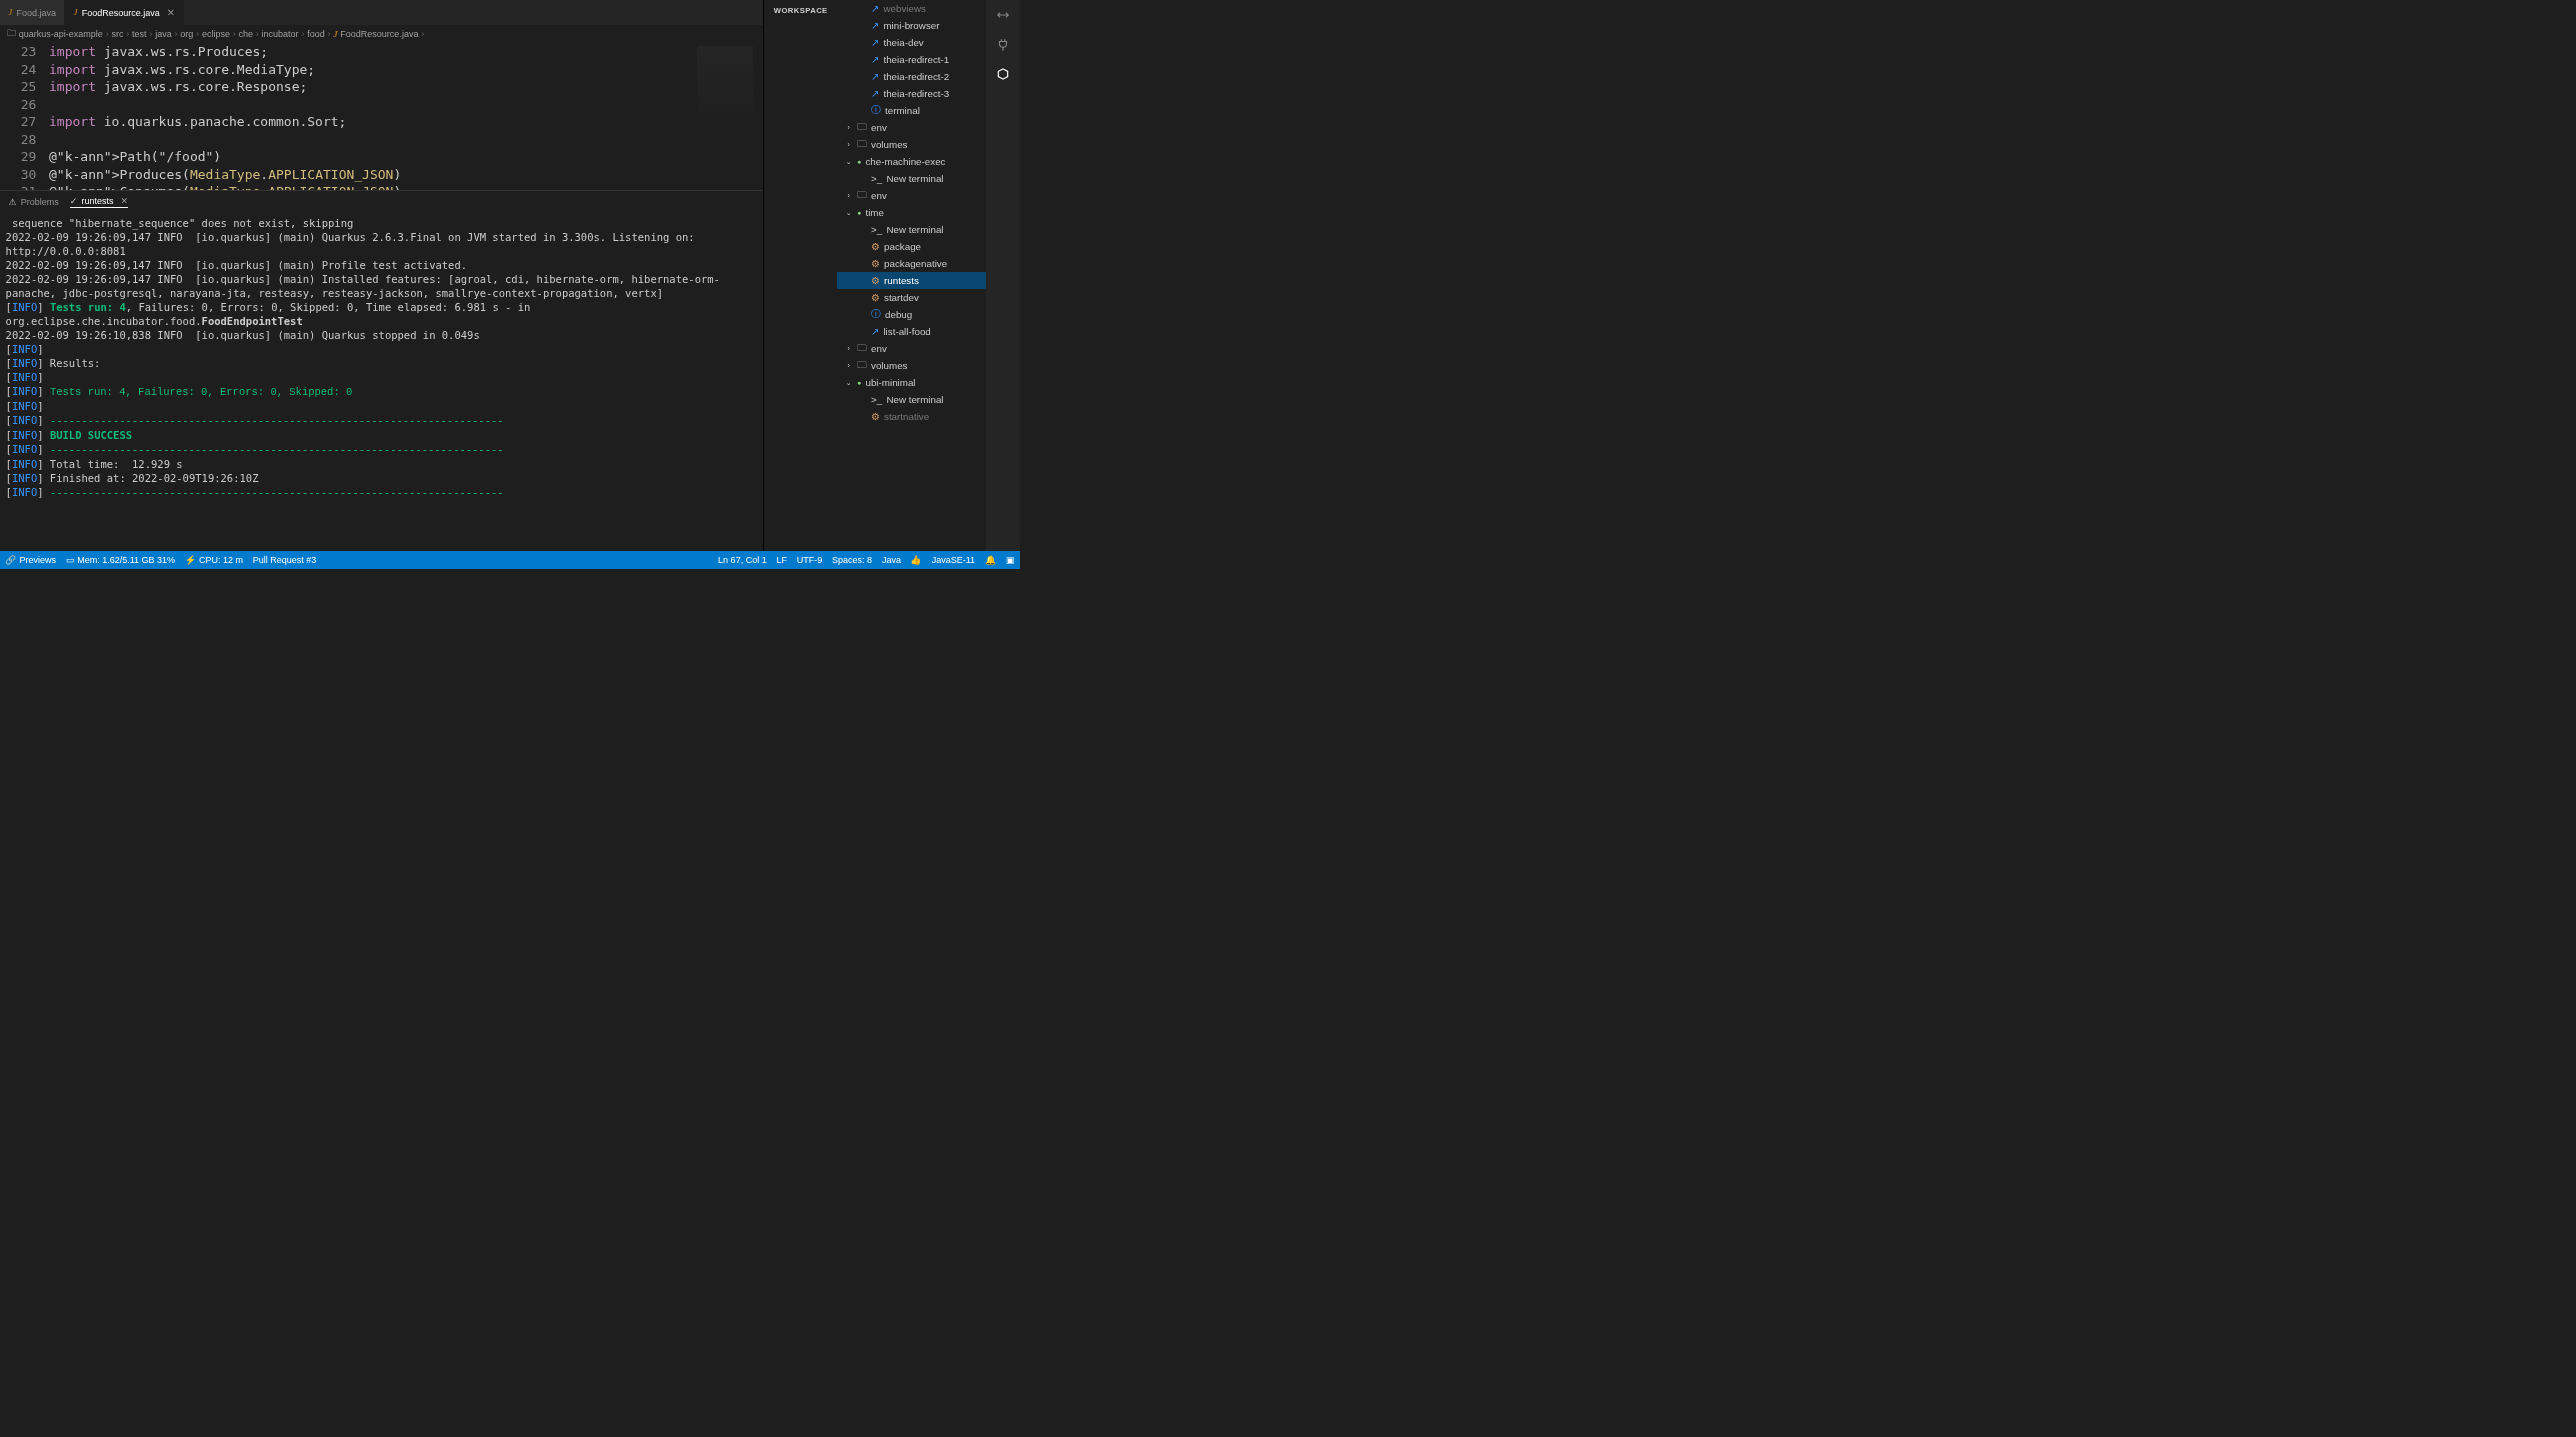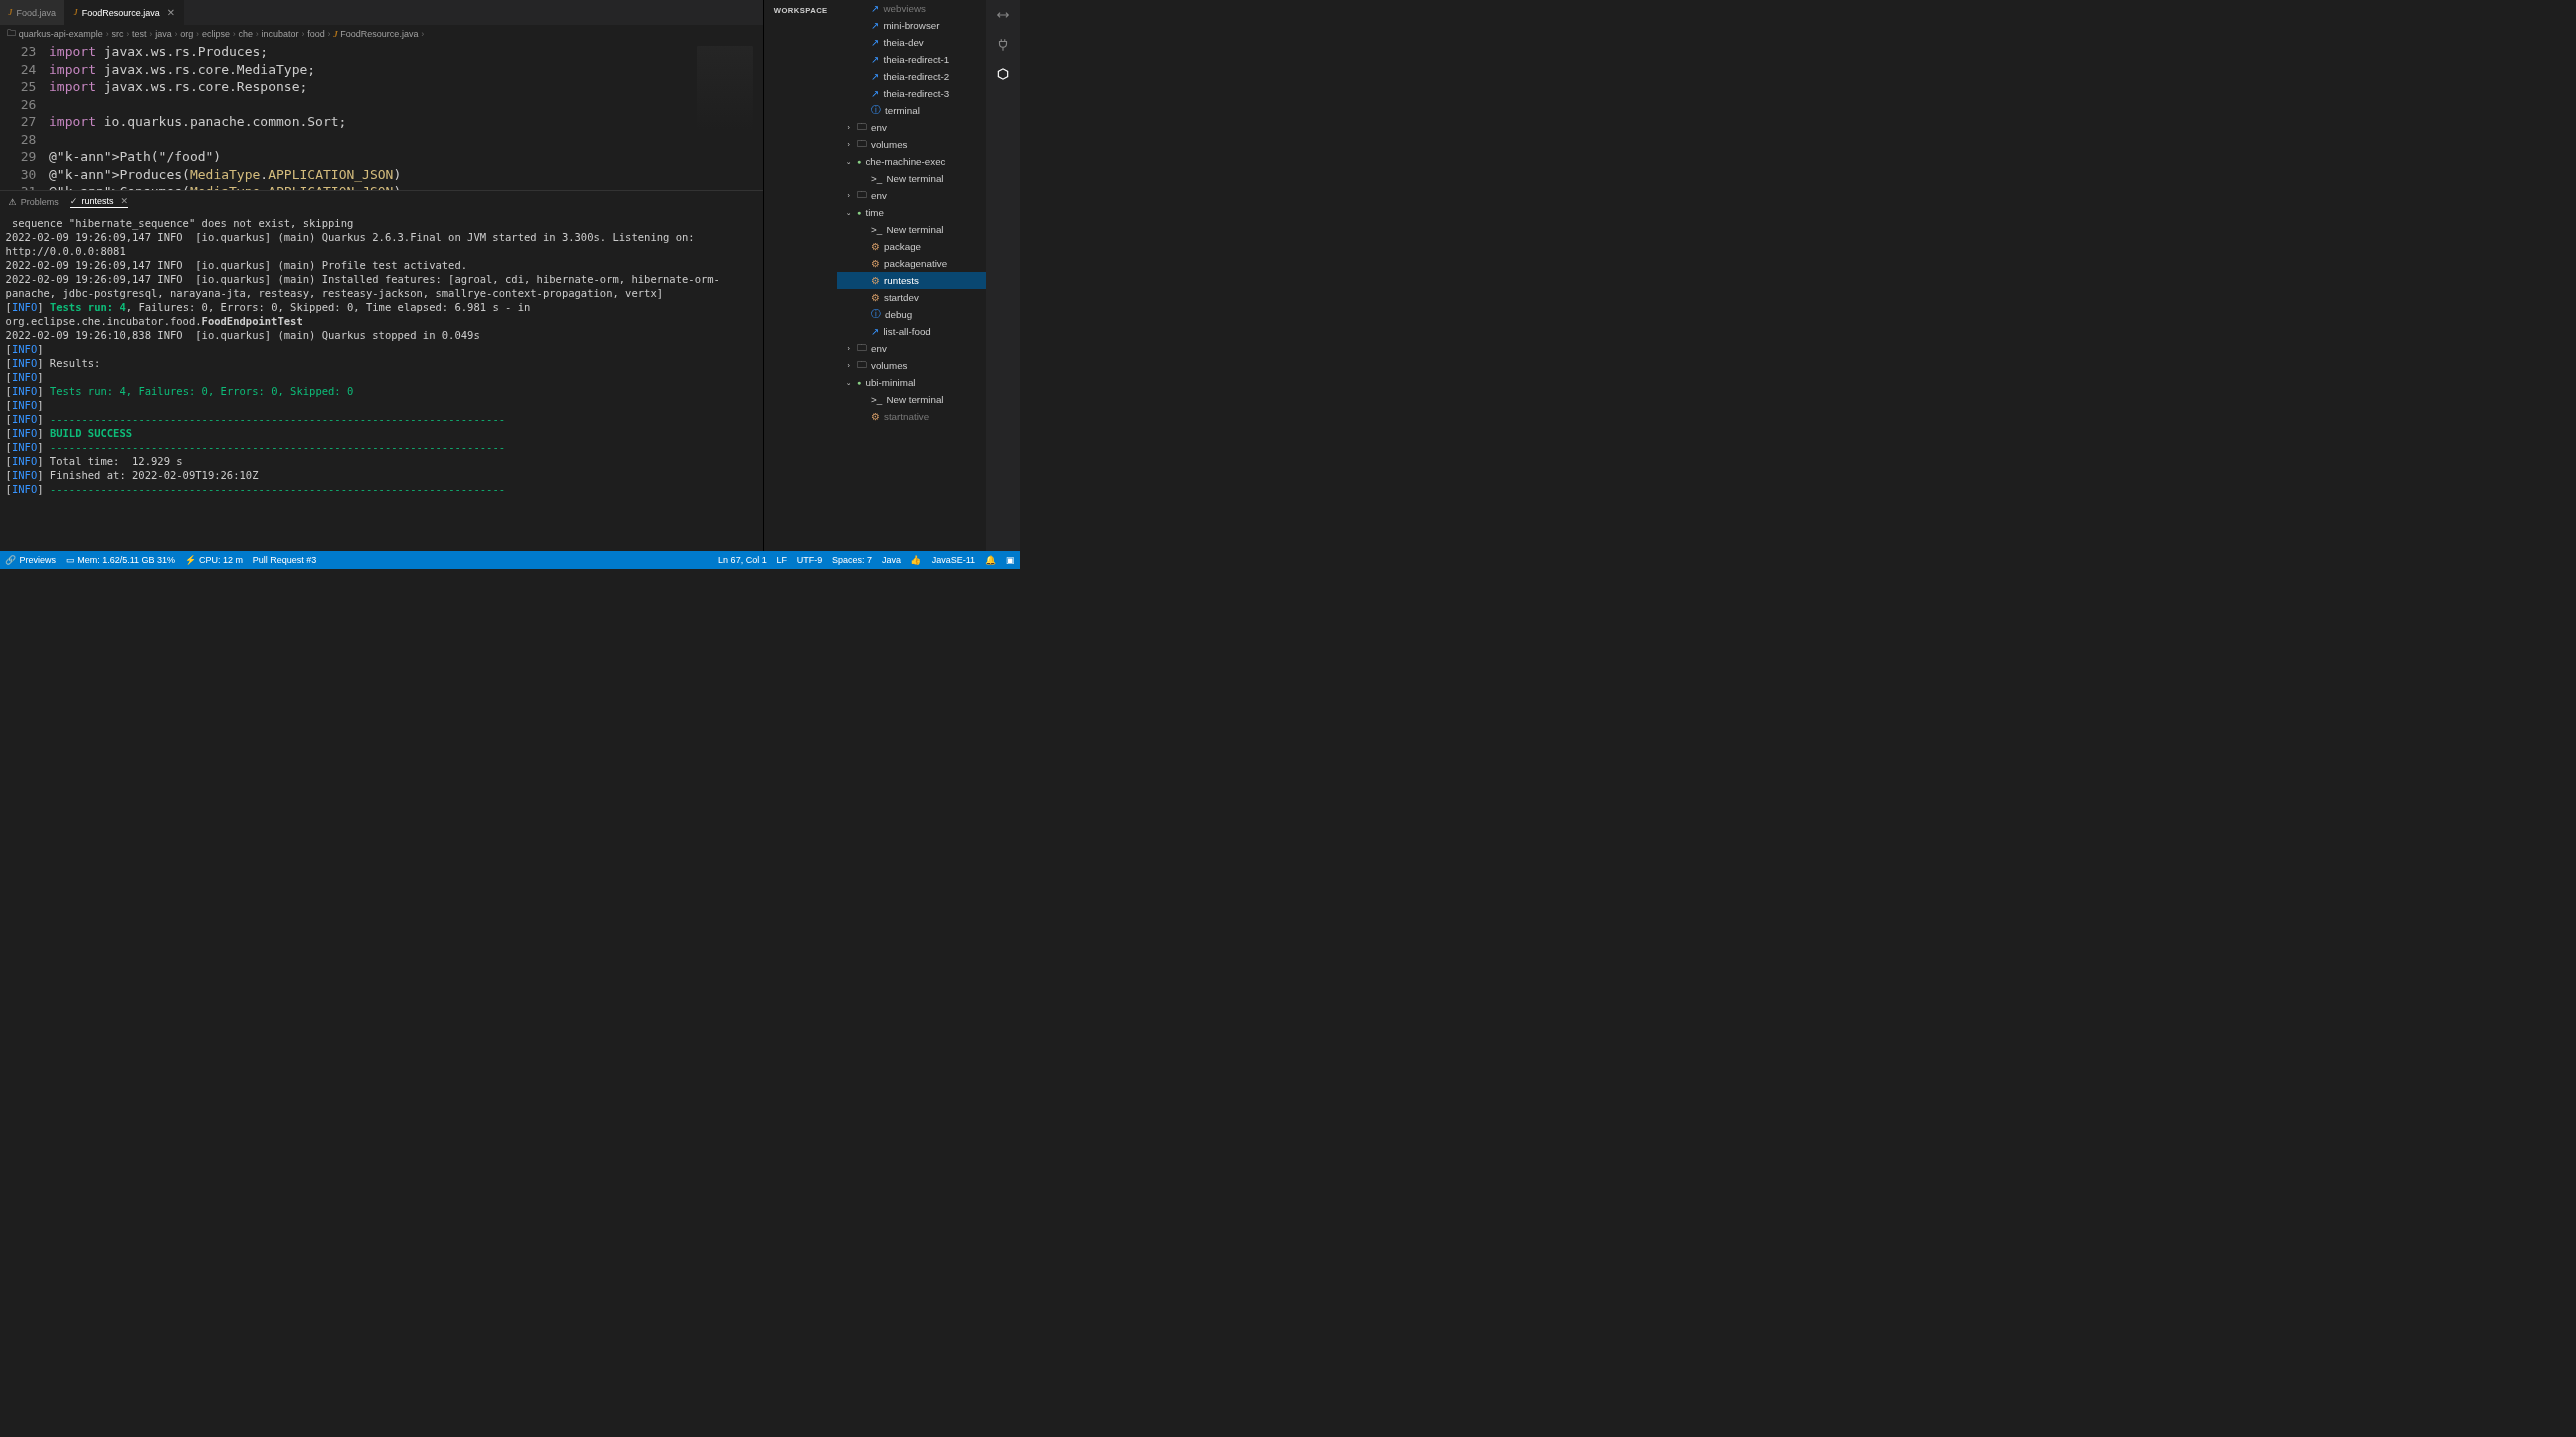--- a/index.html
+++ b/index.html
@@ -42,21 +42,21 @@
 
 
 .bottom-panel { flex: 1; display: flex; flex-direction: column; border-top: 0.7px solid #333; min-height: 0; }
 .panel-tabs { display: flex; align-items: center; gap: 11.2px; padding: 4.2px 8.4px; height: 22.4px; font-size: 9px; }
 .panel-tab { display: flex; align-items: center; gap: 4.2px; color: #969696; cursor: pointer; }
 .panel-tab.active { color: #ffffff; border-bottom: 0.7px solid #fff; padding-bottom: 1.4px; }
 .panel-tab .check { color: #ccc; }
 .panel-tab .warn { color: #ccc; }
 .terminal-output { flex: 1; overflow: auto; font-family: "Menlo","Consolas",monospace; font-size: 10.5px; line-height: 14px; padding: 2.8px 5.6px; white-space: pre-wrap; color: #cccccc; }
 .t-info { color: #3794ff; }
-.t-green { color: #0dbc79; }
+.t-green { color: #0dbc79; font-family: Liberation Mono, monospace; }
 .t-bold-green { color: #0dbc79; font-weight: bold; }
 
 
 .ws-header { padding: 5.6px 9.8px; font-size: 7.7px; letter-spacing: 0.4px; color: #cccccc; font-weight: 600; text-transform: uppercase; }
 .ws-tree { flex: 1; overflow: auto; font-size: 9.8px; }
 .tree-row { display: flex; align-items: center; height: 17px; gap: 4.2px; padding-left: 7px; cursor: pointer; white-space: nowrap; }
 .tree-row.selected { background: #094771; color: #fff; }
 .tree-row .chev { width: 8.4px; text-align: center; color: #cccccc; font-size: 7px; }
 .tree-row .spacer { width: 8.4px; }
 .tree-row .ind1 { width: 9.8px; }
@@ -351,21 +351,21 @@
     <div class="status-item">
         <span>Ln 67, Col 1</span>
       </div>
     <div class="status-item">
         <span>LF</span>
       </div>
     <div class="status-item">
         <span>UTF-9</span>
       </div>
     <div class="status-item">
-        <span>Spaces: 7</span>
+        <span>Spaces: 8</span>
       </div>
     <div class="status-item">
         <span>Java</span>
       </div>
     <div class="status-item">👍</div>
     <div class="status-item">
         <span>JavaSE-11</span>
       </div>
     <div class="status-item">🔔</div>
     <div class="status-item">▣</div>

